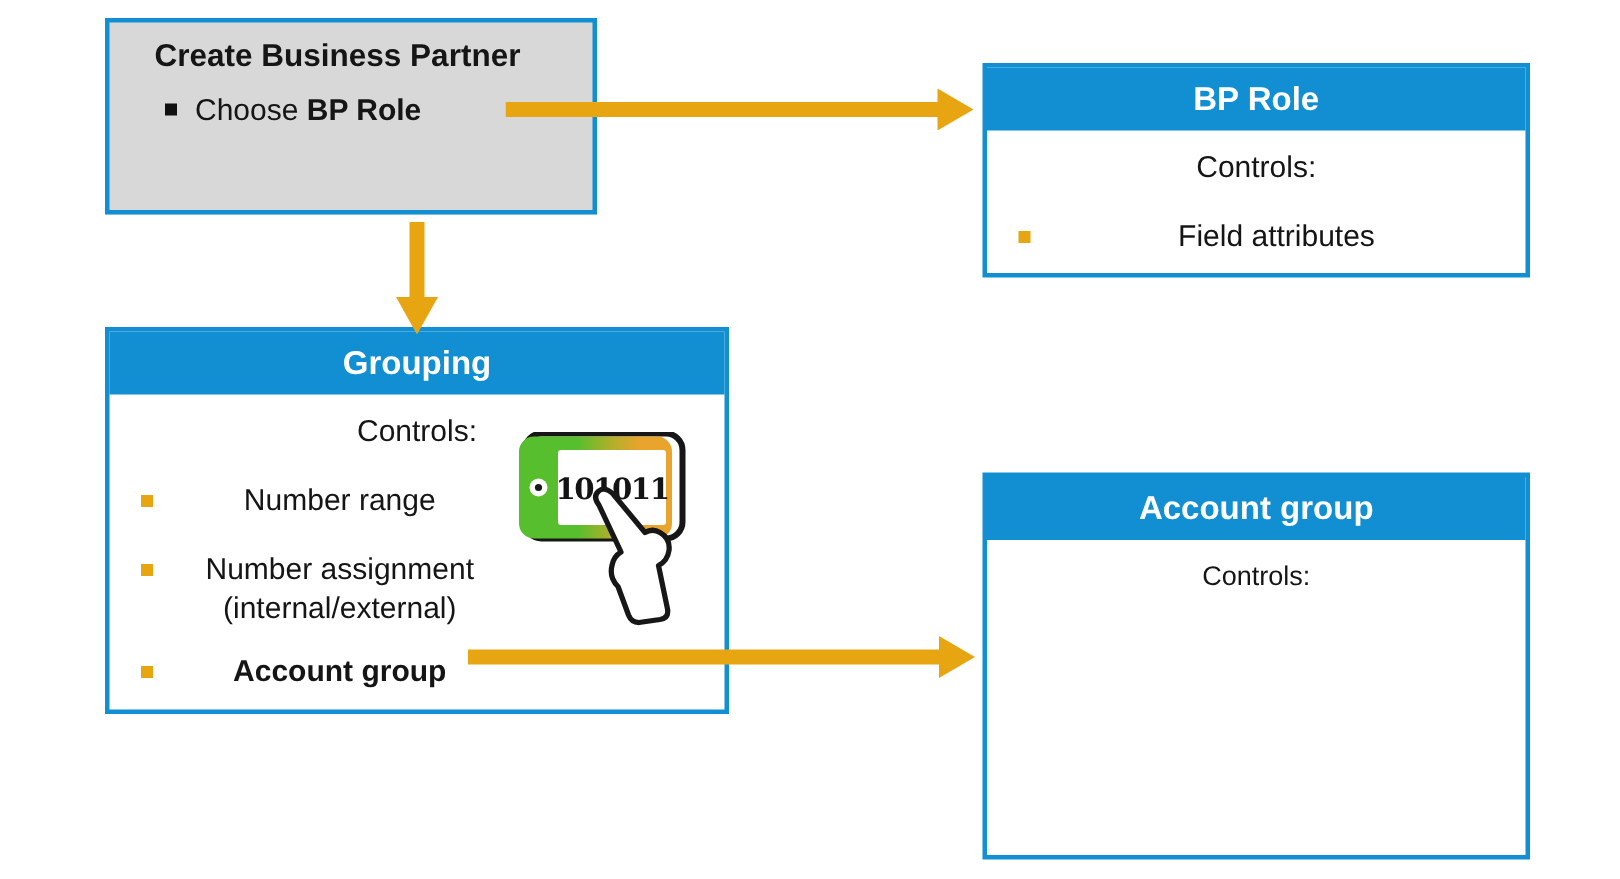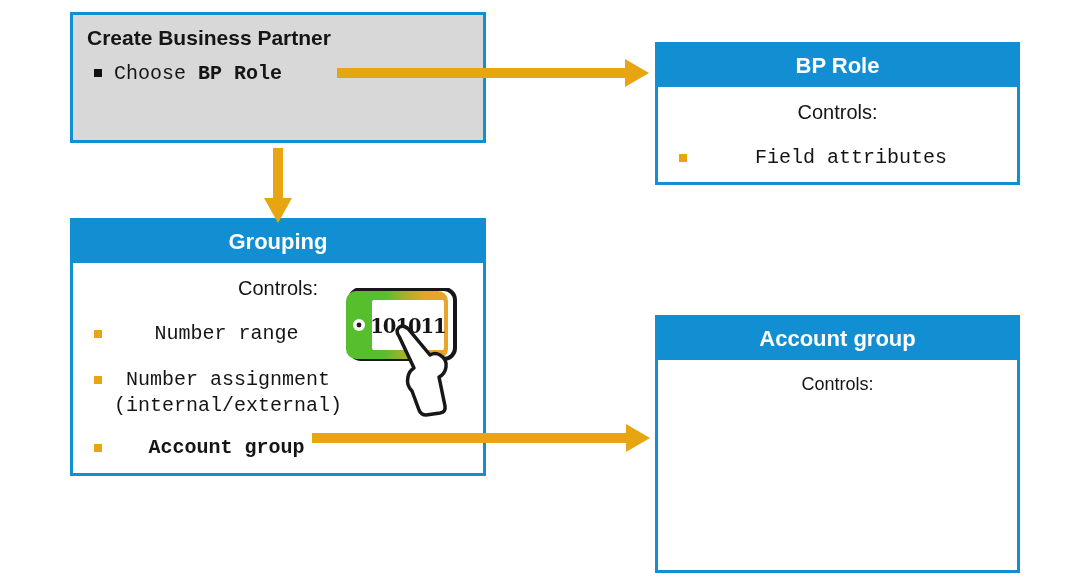--- a/index.html
+++ b/index.html
@@ -18,31 +18,31 @@
     position:absolute;box-sizing:border-box;
     border:3px solid var(--blue);background:#ffffff;
   }
   .panel .hdr{
     height:42px;background:var(--blue);color:#ffffff;
     font-weight:700;font-size:22px;
     display:flex;align-items:center;justify-content:center;
   }
   .panel .pbody{padding:12px 14px 0 14px;font-size:20px;line-height:26px;text-align:center;}
   .controls-label{margin:0;}
-  ul.blist{list-style:none;margin:0;padding:0;font-family:Liberation Mono, monospace;}
+  ul.blist{list-style:none;margin:0;padding:0;}
   ul.blist li{display:flex;margin-top:20px;}
   .sq{flex:0 0 8px;width:8px;height:8px;margin:9px 12px 0 7px;background:var(--gold);}
   .sq.dark{background:#111111;margin-top:8px;}
   .txt{flex:1;}
   .bold{font-weight:700;}
 
   
   #create-box{
-    left:70px;top:12px;width:416px;height:131px;
-    background:var(--gray-fill);padding:9px 14px;
+    left:70px;top:12px;width:328px;height:131px;
+    background:var(--gray-fill);padding:9px 30px;
   }
   #create-box .title{font-weight:700;font-size:21px;line-height:28px;}
   #create-box li{font-size:20px;line-height:26px;}
   #create-box li.first{margin-top:9px;}
   #create-box li.second{margin-top:20px;}
 
   
   #bp-role-box{left:655px;top:42px;width:365px;height:143px;}
   #grouping-box{left:70px;top:218px;width:416px;height:258px;}
   #grouping-box ul.blist{max-width:252px;}

